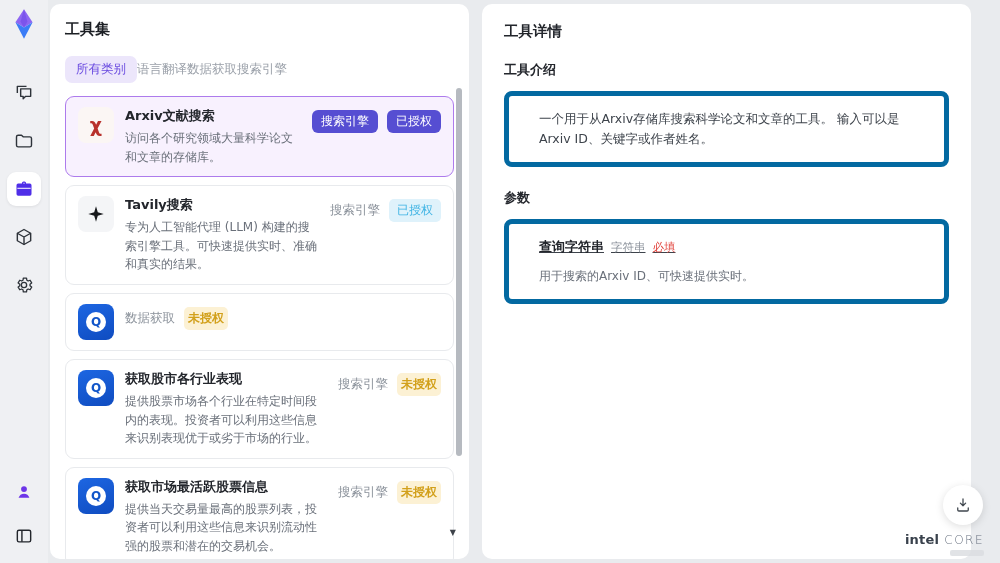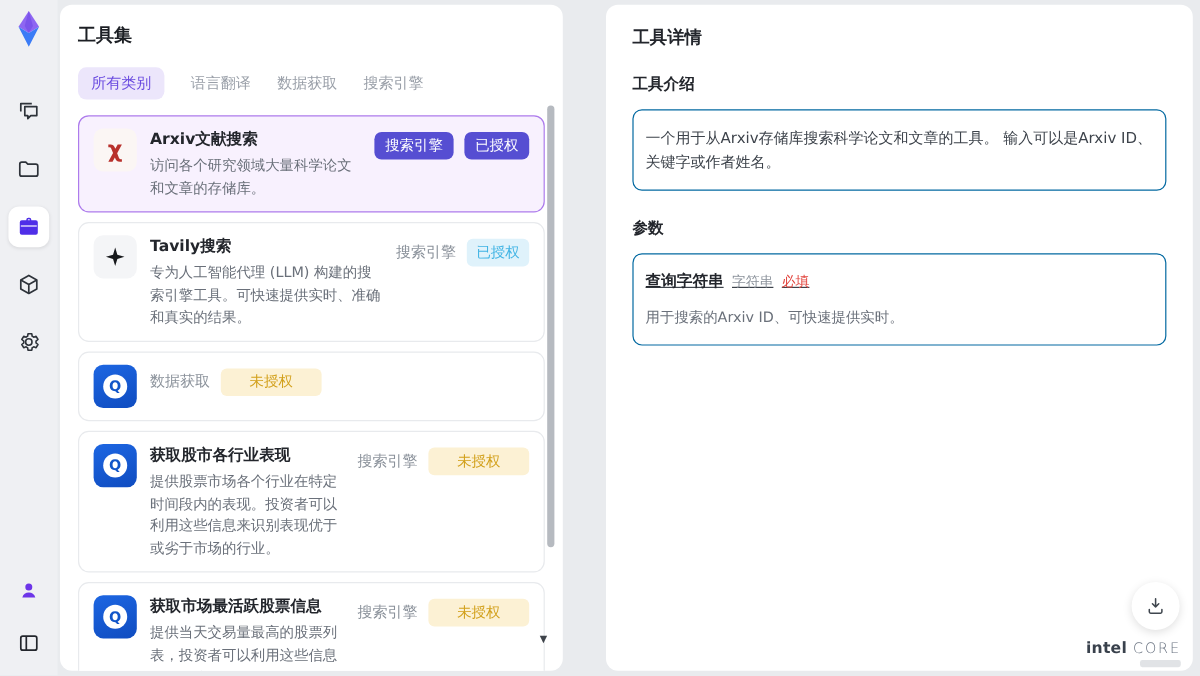--- a/index.html
+++ b/index.html
@@ -15,27 +15,27 @@
   .nav-items { margin-top:36px; display:flex; flex-direction:column; gap:14px; align-items:center; }
   .nav-btn { width:34px; height:34px; border-radius:9px; display:flex; align-items:center;
              justify-content:center; color:#2e333a; cursor:pointer; }
   .nav-btn.active { background:#ffffff; box-shadow:0 1px 3px rgba(0,0,0,.08); color:#4f2ee8; }
   .nav-bottom { margin-top:auto; margin-bottom:10px; display:flex; flex-direction:column; gap:10px; align-items:center; }
   .nav svg { display:block; }
 
   
   .list-card   { position:absolute; left:50px;  top:4px; width:419px; height:555px;
                  background:#fff; border-radius:10px; padding:16px 15px 0 15px; overflow:hidden; }
-  .detail-card { position:absolute; left:505px; top:4px; width:489px; height:555px;
+  .detail-card { position:absolute; left:482px; top:4px; width:489px; height:555px;
                  background:#fff; border-radius:10px; padding:18px 22px; }
 
   .page-title { font-size:15px; font-weight:bold; color:#1c1f24; margin-bottom:17px; }
 
   
-  .tabs { display:flex; gap:22px; align-items:center; margin-bottom:13px; font-size:12.5px; }
+  .tabs { display:flex; align-items:center; margin-bottom:13px; font-size:12.5px; }
   .tab { color:#999fa8; cursor:pointer; padding:5px 0; }
   .tab.active { background:#ece6fb; color:#6a4be0; padding:5px 11px; border-radius:7px; font-weight:500; }
 
   
   .tools { display:flex; flex-direction:column; gap:8px; }
   .tool { display:flex; gap:11px; border:1px solid #e8eaed; border-radius:9px;
           padding:10px 12px; background:#fff; cursor:pointer; }
   .tool.selected { background:#f8f1fe; border:1.5px solid #ad7bec; }
   .t-icon { flex:0 0 36px; width:36px; height:36px; border-radius:8px; display:flex;
             align-items:center; justify-content:center; }
@@ -46,32 +46,32 @@
               display:flex; align-items:center; justify-content:center;
               color:#1256c9; font-size:12px; font-weight:bold; }
   .t-main { flex:1; min-width:0; }
   .t-name { font-size:13px; font-weight:bold; color:#23262c; margin-bottom:4px; }
   .t-desc { font-size:12px; color:#6a707a; line-height:1.55; }
   .t-side { flex:0 0 auto; display:flex; gap:9px; align-items:flex-start; padding-top:3px; }
   .badge-solid { background:#564ed2; color:#fff; font-size:12px; padding:3px 9px;
                  border-radius:6px; white-space:nowrap; cursor:pointer; }
   .cat-text { color:#8b929b; font-size:12.5px; white-space:nowrap; padding-top:3px; }
   .badge-cyan  { background:#dff2fb; color:#41b4e4; font-size:12px; padding:3px 8px; border-radius:5px; white-space:nowrap; }
-  .badge-amber { background:#fcf1d4; color:#d2a01b; font-size:12px; padding:3px 24px; border-radius:5px; white-space:nowrap; }
+  .badge-amber { background:#fcf1d4; color:#d2a01b; font-size:12px; padding:3px 4px; border-radius:5px; white-space:nowrap;font-weight:bold; }
 
   
   .scrollbar { position:absolute; right:7px; top:84px; bottom:10px; width:6px; }
   .scroll-thumb { position:absolute; top:0; left:0; width:6px; height:368px;
                   background:#b6bac0; border-radius:3px; }
   .scroll-arrow { position:absolute; right:13px; bottom:22px; font-size:8px; color:#3e434a; }
 
   
   .d-title { font-size:14.5px; font-weight:bold; margin-bottom:20px; }
   .d-sub   { font-size:13px;  font-weight:bold; margin-bottom:12px; }
-  .d-box { border:1px solid #0369a1; border-radius:8px; padding:13px 10px;
+  .d-box { border:5px solid #0369a1; border-radius:8px; padding:13px 30px;
            font-size:12.5px; color:#3d434b; line-height:1.6; margin-bottom:22px; }
   .param-head { display:flex; align-items:baseline; gap:7px;text-decoration:underline; }
   .param-name { font-size:13px; font-weight:bold; color:#23262c; }
   .param-type { font-size:11.5px; color:#8b929b; }
   .param-req  { font-size:11.5px; color:#e2453e; }
   .param-desc { font-size:12px; color:#6a707a; margin-top:9px; }
 
   
   .fab { position:absolute; right:17px; bottom:38px; width:40px; height:40px; border-radius:50%;
          background:#fff; box-shadow:0 2px 8px rgba(0,0,0,.13); display:flex;

